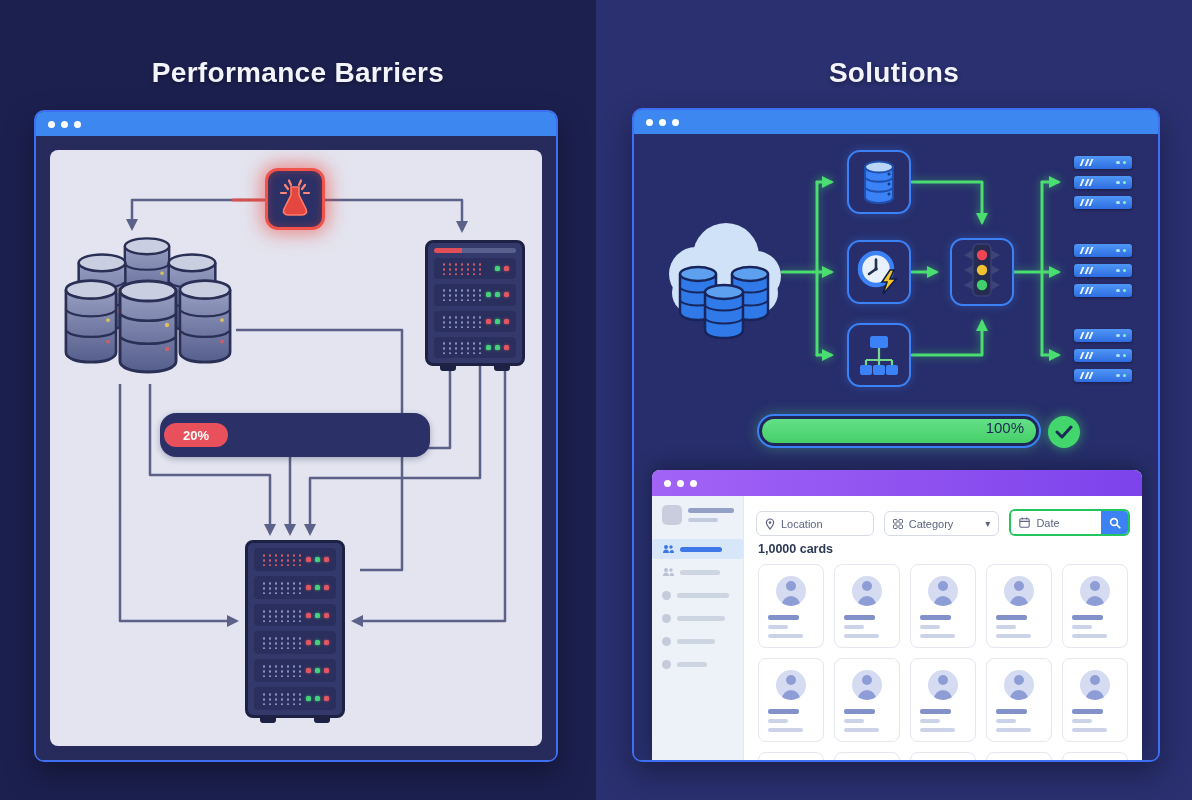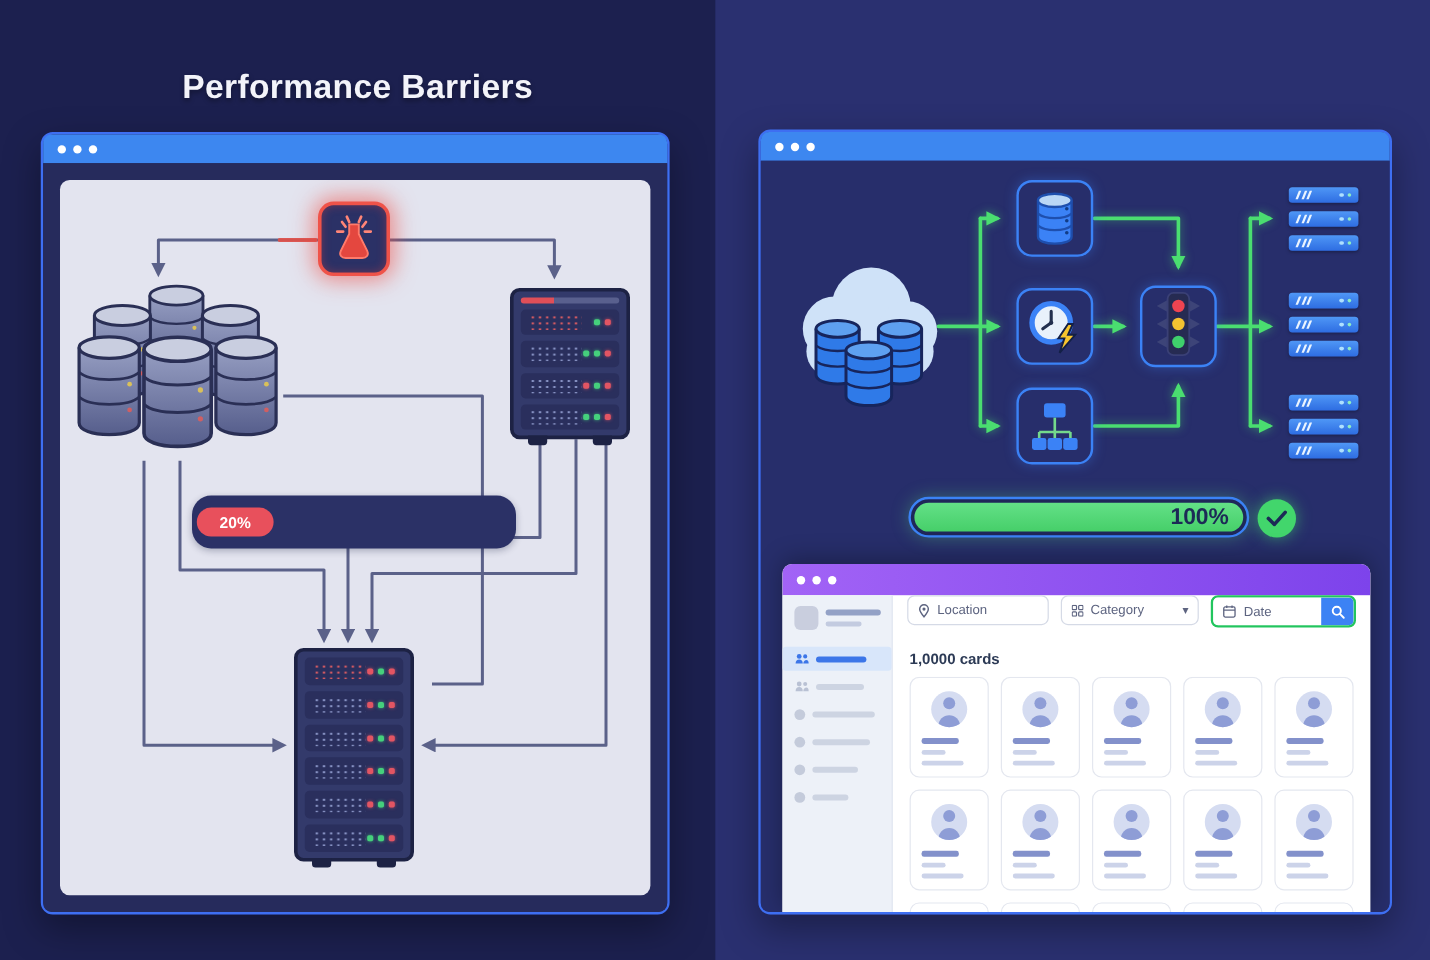--- a/index.html
+++ b/index.html
@@ -87,22 +87,22 @@
   .slashes { display:flex; gap:2.5px; margin-left:7px; }
   .slashes i { display:block; width:2px; height:7px; background:#eaf4ff; transform:skewX(-22deg); }
   .srv-dots { display:flex; gap:3px; margin-left:auto; margin-right:6px; }
   .srv-dots i { width:3.5px; height:3.5px; border-radius:50%; display:block; }
   .srv-dots i.b { background:#aee0ff; } .srv-dots i.gr { background:#8eeec2; }
 
   .progress-green { position:absolute; left:123px; top:280px; width:284px; height:34px; z-index:2;
                     border:2px solid #3b82f6; border-radius:17px; padding:3px; background:#1f2759;
                     box-shadow:0 0 14px rgba(86,216,120,.35); }
   .progress-green .fill { width:100%; height:100%; background:linear-gradient(180deg,#63e087,#46cf69);
-                          border-radius:12px; display:flex; align-items:flex-end; justify-content:flex-end;
-                          padding-right:12px; color:#1c2a56; font-size:19px; font-weight:bold; }
+                          border-radius:12px; display:flex; align-items:flex-start; justify-content:flex-end;
+                          padding-right:12px; color:#1c2a56; font-size:15px; font-weight:normal; }
   .check-badge { position:absolute; left:414px; top:282px; width:32px; height:32px; z-index:2;
                  background:#42d66c; border-radius:50%; display:flex; align-items:center;
                  justify-content:center; box-shadow:0 0 12px rgba(66,214,108,.6); }
 
   
   .app { position:absolute; left:18px; top:336px; bottom:0; width:490px; background:#ffffff;
          border-radius:8px 8px 0 0; overflow:hidden; display:flex; flex-direction:column; z-index:3;
          box-shadow:0 -4px 20px rgba(0,0,0,.3); }
   .app-header { height:26px; flex:0 0 26px; background:linear-gradient(90deg,#a263f6,#7d43eb);
                 display:flex; align-items:center; padding-left:12px; gap:6px; }
@@ -114,21 +114,21 @@
   .logo-lines { display:flex; flex-direction:column; gap:5px; padding-top:3px; }
   .logo-lines i { display:block; height:5px; border-radius:3px; background:#93a1c6; width:46px; }
   .logo-lines i:last-child { width:30px; background:#c3cbe0; height:4px; }
   .side-item { display:flex; align-items:center; gap:6px; height:20px; margin-bottom:3px; }
   .side-item.active { background:#d8e6fa; margin-left:-10px; padding-left:10px; border-radius:3px; }
   .side-bar { height:5px; border-radius:3px; background:#cdd4e2; }
   .side-item.active .side-bar { background:#3c76e8; }
   .side-dot { width:9px; height:9px; border-radius:50%; background:#c4cbdb; flex:0 0 9px; }
 
   .main { flex:1; display:flex; flex-direction:column; min-width:0; }
-  .app-toolbar { height:40px; flex:0 0 40px; display:flex; align-items:flex-start; gap:10px; padding:0 12px; }
+  .app-toolbar { height:40px; flex:0 0 40px; display:flex; align-items:flex-end; gap:10px; padding:0 12px; }
   .field { height:25px; border:1px solid #d5dae6; border-radius:6px; display:flex; align-items:center;
            gap:6px; padding:0 8px; color:#5d6480; font-size:11px; background:#fff; }
   .field.location { width:118px; }
   .field.category { width:116px; }
   .chev { margin-left:auto; color:#5d6480; font-size:10px; }
   .date-group { display:flex; align-items:stretch; height:27px; border:2px solid #22c55e;
                 border-radius:6px; overflow:hidden; }
   .date-group .field { border:none; border-radius:0; width:90px; height:100%; }
   .search-btn { width:27px; background:#3c82f4; display:flex; align-items:center; justify-content:center;
                 border:none; cursor:pointer; }
@@ -316,20 +316,21 @@
             <span class="foot fl"></span>
             <span class="foot fr"></span>
           </div>
 
         </div>
       </div>
     </div>
   </section>
 
   <section class="panel right">
+    <h1 class="panel-title">Solutions</h1>
 
     <div class="browser">
       <div class="titlebar">
         <span class="tb-dot"></span>
         <span class="tb-dot"></span>
         <span class="tb-dot"></span>
       </div>
       <div class="browser-body">
 
         <svg class="flow-right" width="524" height="626" viewBox="0 0 524 626">

